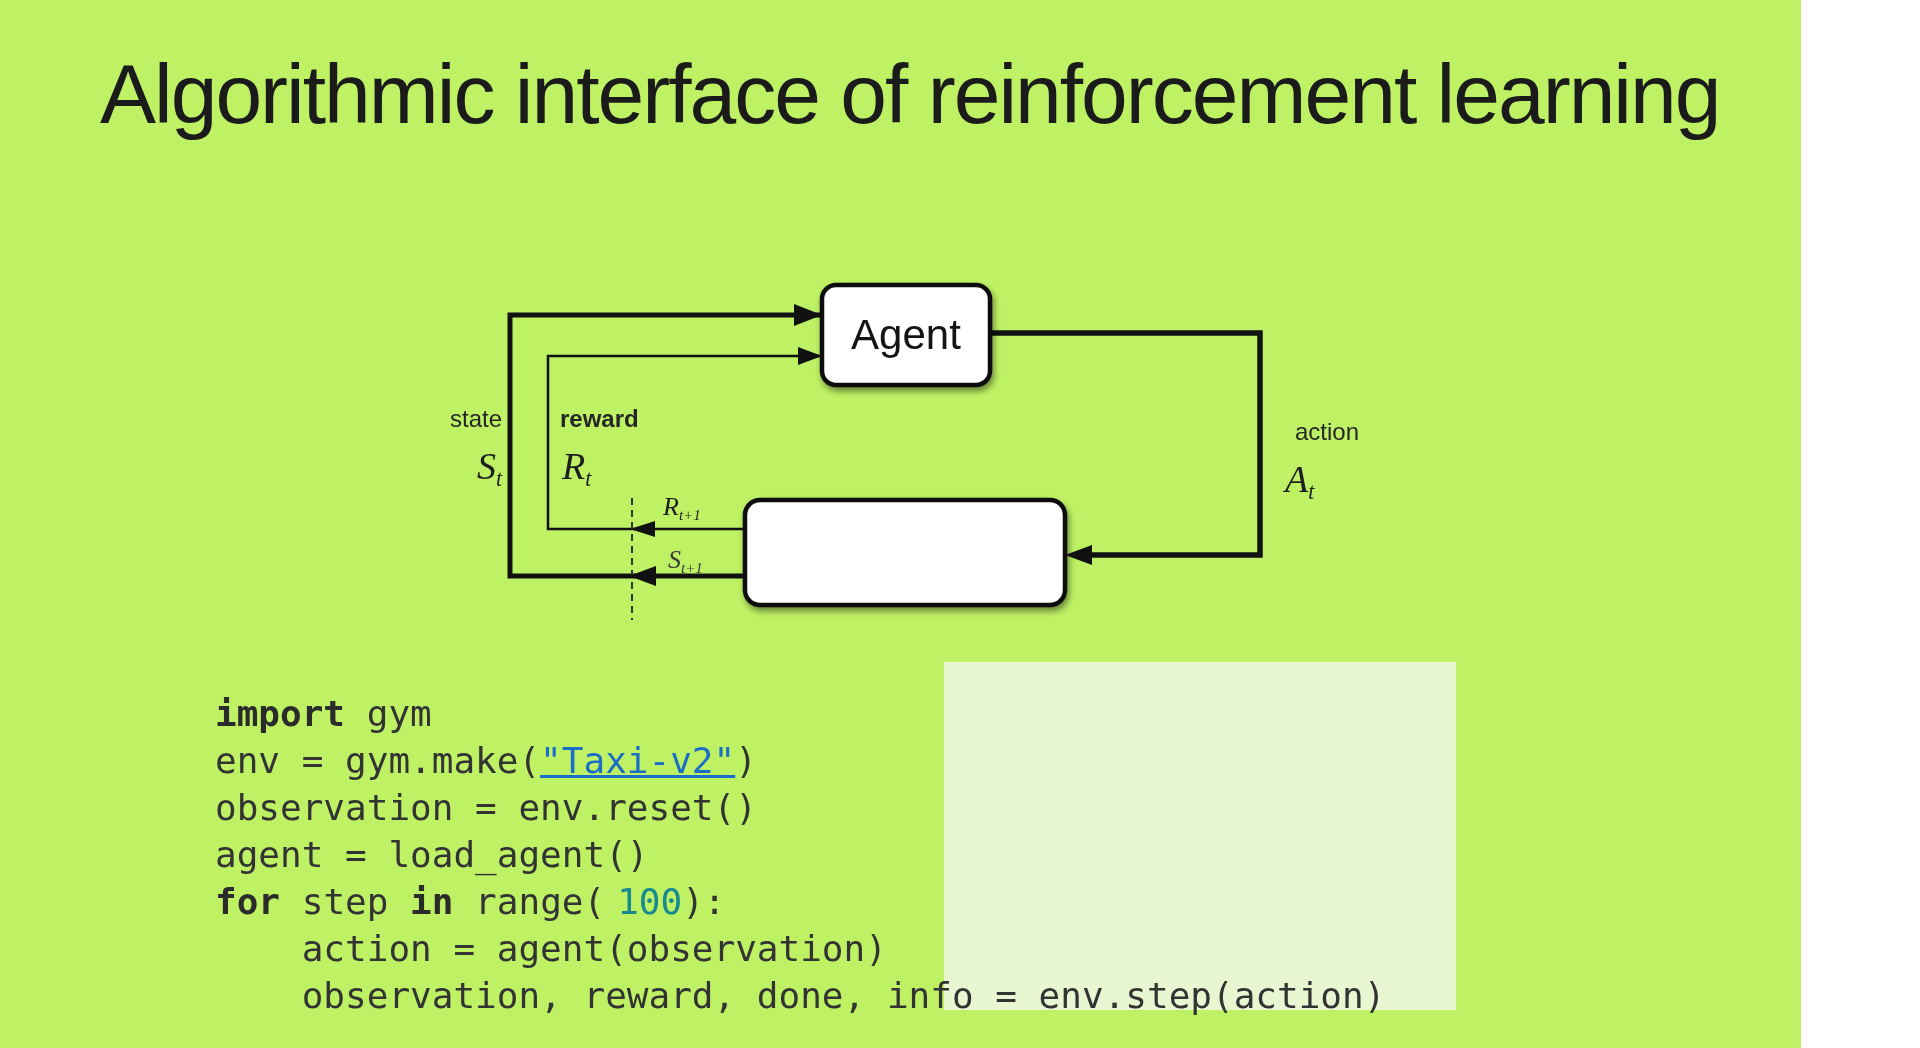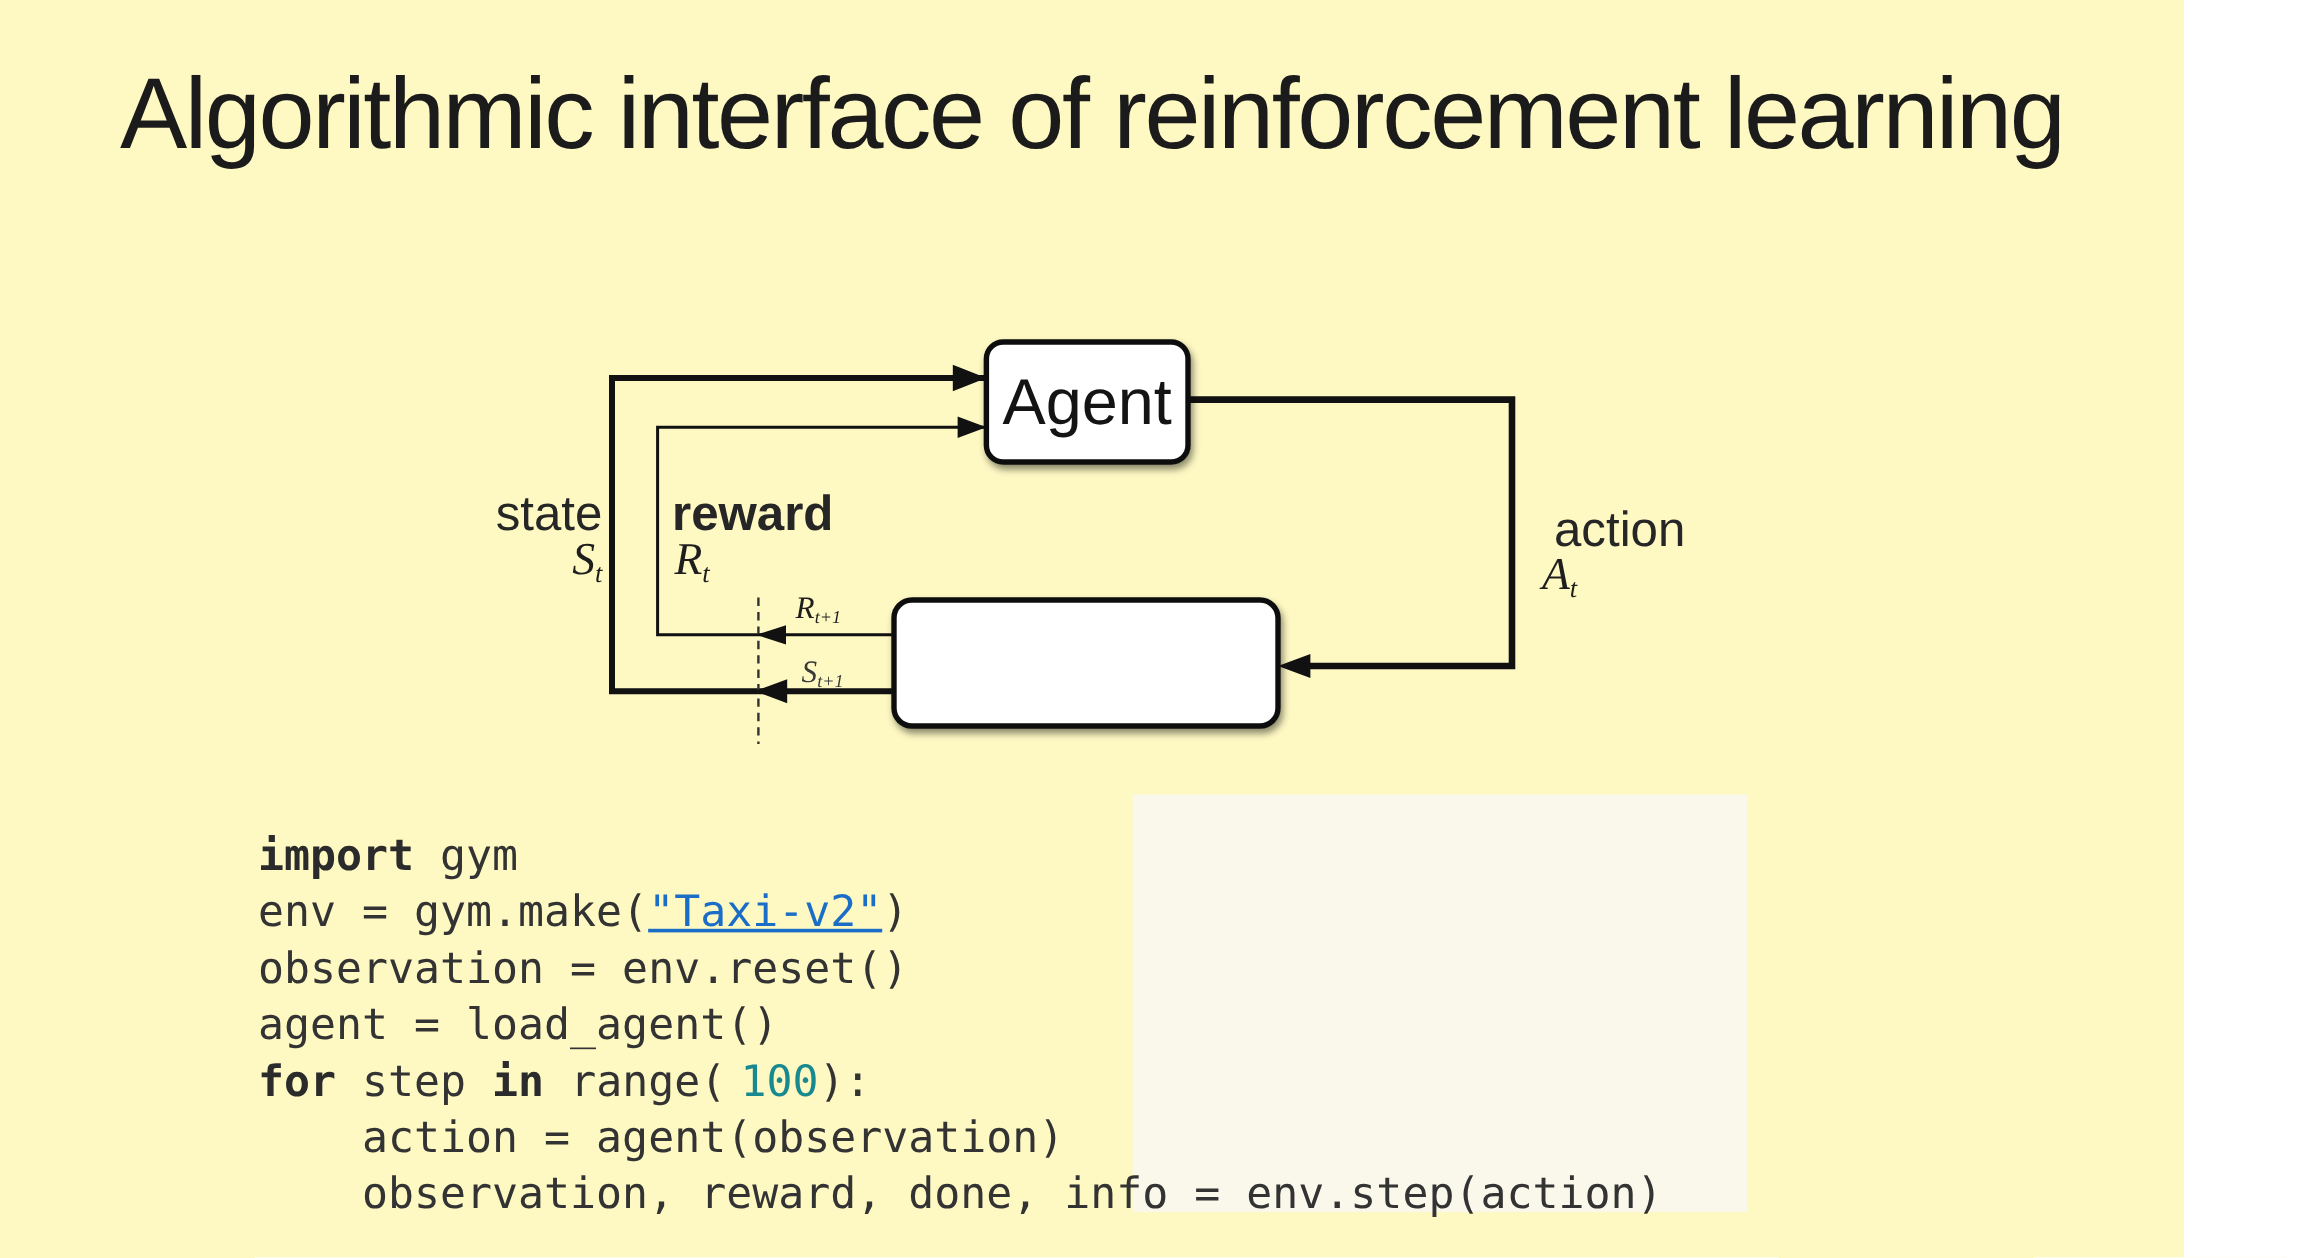--- a/index.html
+++ b/index.html
@@ -1,37 +1,37 @@
 <!DOCTYPE html>
 <html style="--c-link: #1b6ec8; --c-num: #17898f; --c-code: #333333;"><head>
 <meta charset="utf-8">
 <style>
   html,body{margin:0;padding:0;background:#ffffff;}
-  .slide{position:relative;width:1801px;height:1048px;background:#fef9c3;overflow:hidden;
-         font-family:"Liberation Sans",sans-serif;padding-left:19px;}
+  .slide{position:relative;width:1801px;height:1048px;background:#bef264;overflow:hidden;
+         font-family:"Liberation Sans",sans-serif;}
 
   
   .slide-title{
     position:absolute;left:100px;top:46px;width:1820px;
     font-size:84px;font-weight:300;letter-spacing:-2px;line-height:1.15;
     color:#1b1b1b;white-space:nowrap;
   }
 
   
   .diagram{position:absolute;left:400px;top:215px;width:1000px;height:430px;}
   .diagram svg{position:absolute;left:0;top:0;}
 
   .box-label{
     position:absolute;display:flex;align-items:center;justify-content:center;
-    font-size:54px;color:#141414;
+    font-size:42px;color:#141414;
   }
   .agent-label{left:422px;top:70px;width:168px;height:100px;}
   .env-label{left:345px;top:285px;width:320px;height:105px;}
 
-  .edge-label{position:absolute;font-size:41px;color:#262626;}
+  .edge-label{position:absolute;font-size:24px;color:#262626;}
   .lbl-state{left:-10px;top:190px;width:112px;text-align:right;}
   .lbl-reward{left:160px;top:190px;font-weight:bold;}
   .lbl-action{left:883px;top:203px;margin-left:12px;}
 
   .math-label{position:absolute;font-family:"Liberation Serif",serif;font-style:italic;
               color:#1e1e1e;font-size:38px;line-height:1;}
   .math-label sub{font-size:0.58em;font-style:italic;vertical-align:-0.3em;letter-spacing:0;}
   .sym-state{left:-10px;top:232px;width:112px;text-align:right;}
   .sym-reward{left:162px;top:232px;}
   .sym-action{left:885px;top:245px;}

